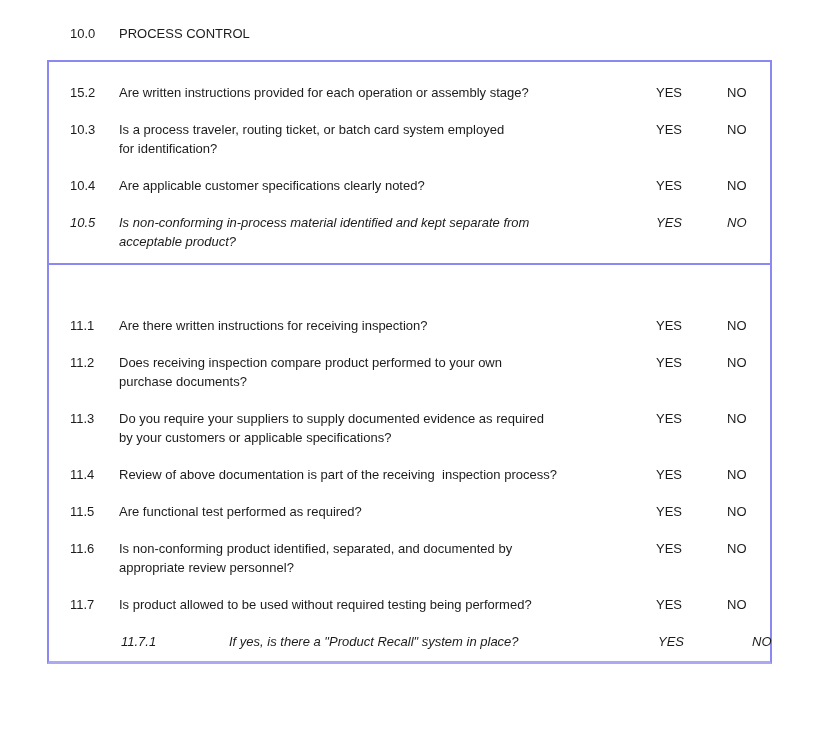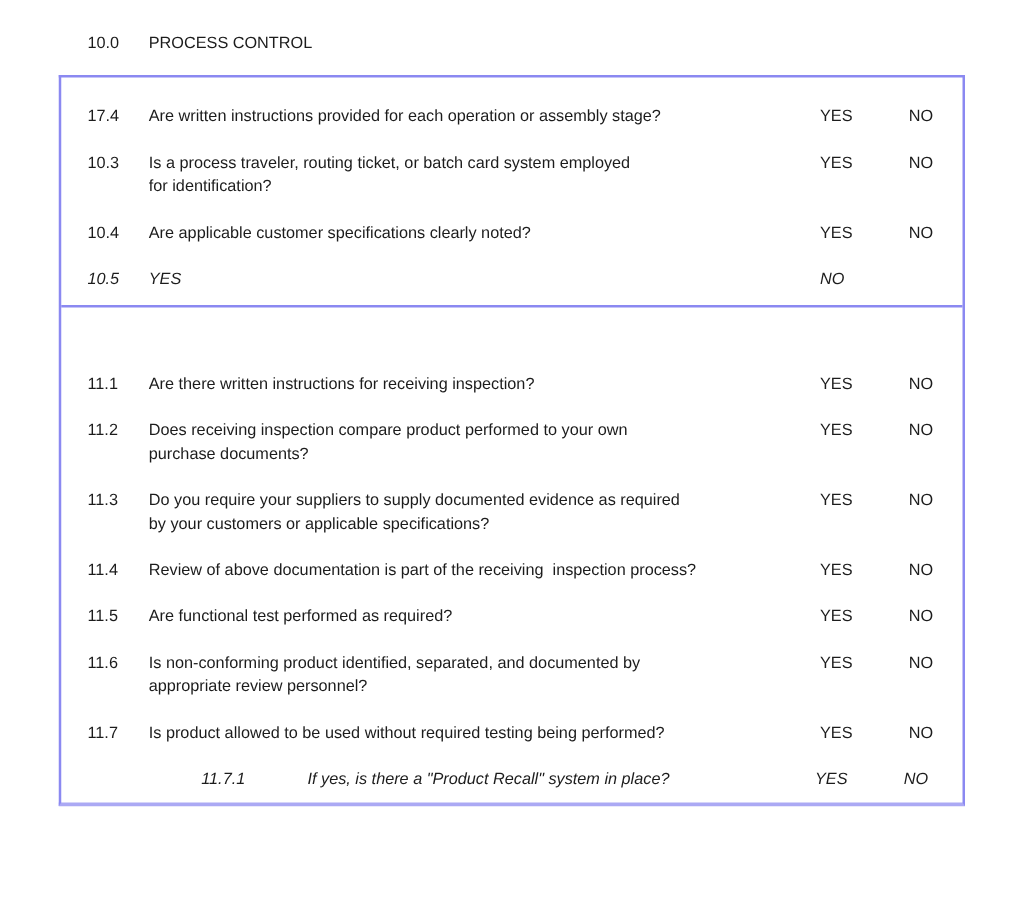--- a/index.html
+++ b/index.html
@@ -40,22 +40,23 @@
 
   .row {
     display: grid;
     grid-template-columns: 49px 537px 71px auto;
     align-items: start;
     padding-left: 21px;
     margin-bottom: 18px;
   }
   .row:last-child { margin-bottom: 0; font-style: italic; }
   .row--sub {
-    padding-left: 112px;
+    padding-left: 72px;
     grid-template-columns: 85px 406px 71px auto;
+    gap: 23px;
   }
   .qtext { white-space: pre-wrap; }
   .section-heading-row {
     display: flex; align-items: baseline;
     padding-left: 21px;
   }
   .section-heading-row .num { display: inline-block; width: 49px; }
   .answer { display: inline-block; }
 </style>
 </head>
@@ -65,40 +66,42 @@
 
   <div class="doc-heading">
     <span class="num">10.0</span>
     <span class="title">PROCESS CONTROL</span>
   </div>
 
   <div class="survey-box">
 
     <div class="section sec-a">
       <div class="row">
-        <span class="num">17.4</span>
+        <span class="num">15.2</span>
         <span class="qtext">Are written instructions provided for each operation or assembly stage?</span>
         <span class="answer">YES</span>
         <span class="answer">NO</span>
       </div>
       <div class="row">
         <span class="num">10.3</span>
         <span class="qtext">Is a process traveler, routing ticket, or batch card system employed
 for identification?</span>
         <span class="answer">YES</span>
         <span class="answer">NO</span>
       </div>
       <div class="row">
         <span class="num">10.4</span>
         <span class="qtext">Are applicable customer specifications clearly noted?</span>
         <span class="answer">YES</span>
         <span class="answer">NO</span>
       </div>
       <div class="row">
         <span class="num">10.5</span>
+        <span class="qtext">Is non-conforming in-process material identified and kept separate from
+acceptable product?</span>
         <span class="answer">YES</span>
         <span class="answer">NO</span>
       </div>
     </div>
 
 
     <div class="section sec-c">
       <div class="row">
         <span class="num">11.1</span>
         <span class="qtext">Are there written instructions for receiving inspection?</span>

